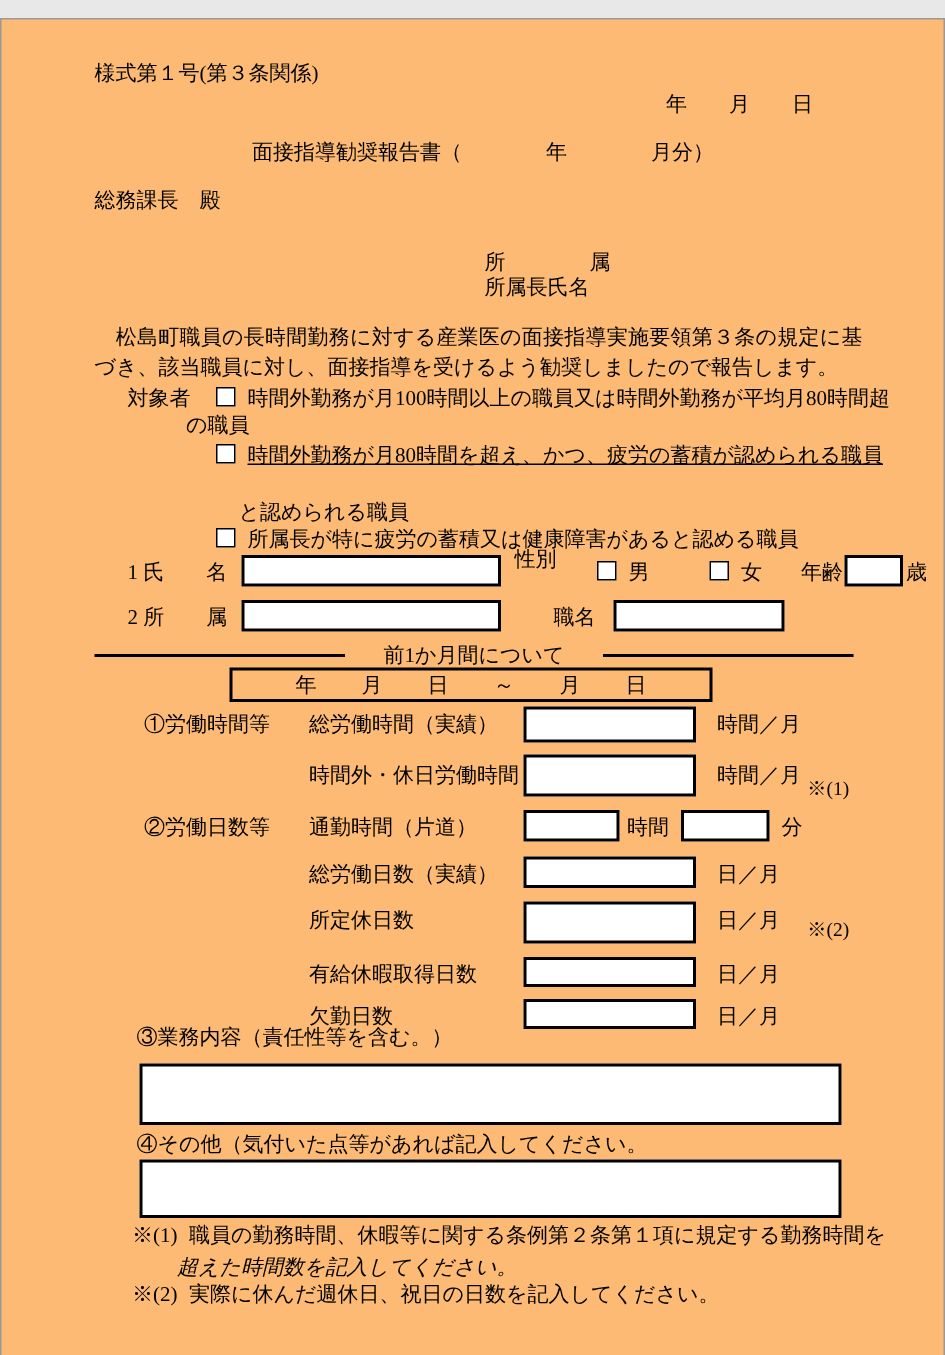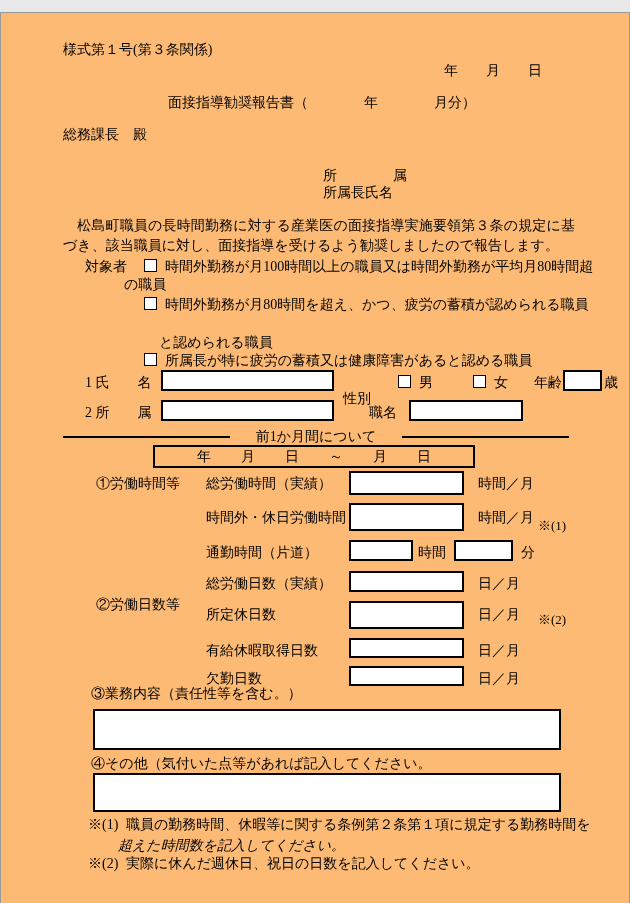--- a/index.html
+++ b/index.html
@@ -26,32 +26,32 @@
   .affil-2       { left:322px; top:171px; }
 
   
   .body-par { position:absolute; left:62px; top:203px; width:512px;
               line-height:20px; text-align:justify; }
 
   
   .subjects-label { left:84px;  top:245px; }
   .cb1  { left:143px; top:245px; }
   .cb1b { left:123px; top:263px; }
-  .cb2  { left:143px; top:283px; }
+  .cb2  { left:143px; top:283px;text-decoration:underline; }
   .cb3  { left:143px; top:303px; }
   .cb3b { left:158px; top:321px; }
   .cb4  { left:143px; top:339px; }
 
   .cbx { display:inline-block; width:11px; height:11px;
          border:1.5px solid #000; background:#fff;
          margin-right:8px; vertical-align:-1px; }
 
   
   .lbl-name     { left:84px;  top:361px; }
-  .lbl-gender   { left:342px; top:377px; }
+  .lbl-gender   { left:342px; top:352px; }
   .cb-male      { left:397px; top:361px; }
   .cb-female    { left:472px; top:361px; }
   .lbl-age      { left:533px; top:361px; }
   .lbl-sai      { left:603px; top:361px; }
   .lbl-dept     { left:84px;  top:391px; }
   .lbl-jobtitle { left:368px; top:391px; }
 
   
   .fill { position:absolute; border:2px solid #000; background:#fff;
           box-sizing:border-box; padding:0 4px; font:inherit; outline:none; }
@@ -81,37 +81,37 @@
   .s1-r2-unit    { left:477px; top:496px; }
   .s1-r2-note    { left:537px; top:505px; font-size:13px; }
   .box-overtime  { left:348px; top:490px; width:115px; height:28px; }
   .s1-r3-label   { left:205px; top:531px; }
   .s1-r3-unit1   { left:417px; top:531px; }
   .s1-r3-unit2   { left:520px; top:531px; }
   .box-commute-h { left:348px; top:527px; width:64px; height:21px; }
   .box-commute-m { left:453px; top:527px; width:59px; height:21px; }
 
   
-  .s2-heading    { left:95px;  top:584px;font-family:Liberation Mono, monospace; }
+  .s2-heading    { left:95px;  top:531px; }
   .s2-r1-label   { left:205px; top:562px; }
   .s2-r1-unit    { left:477px; top:562px; }
   .box-total-days   { left:348px; top:558px; width:115px; height:21px; }
   .s2-r2-label   { left:205px; top:593px; }
   .s2-r2-unit    { left:477px; top:593px; }
   .s2-r2-note    { left:537px; top:599px; font-size:13px; }
   .box-days-off  { left:348px; top:588px; width:115px; height:28px; }
   .s2-r3-label   { left:205px; top:629px; }
   .s2-r3-unit    { left:477px; top:629px; }
   .box-paid-leave { left:348px; top:625px; width:115px; height:20px; }
   .s2-r4-label   { left:205px; top:657px; }
   .s2-r4-unit    { left:477px; top:657px; }
   .box-absence   { left:348px; top:653px; width:115px; height:20px; }
 
   
-  .s3-heading { left:90px; top:672px; }
+  .s3-heading { left:90px; top:672px;font-family:Liberation Mono, monospace; }
   .s4-heading { left:90px; top:743px;font-family:Liberation Mono, monospace; }
   .bigbox { position:absolute; border:2px solid #000; background:#fff;
             box-sizing:border-box; resize:none; font:inherit; outline:none;
             padding:2px 4px; }
   .box-work-desc  { left:92px; top:696px; width:468px; height:41px; }
   .box-other-note { left:92px; top:760px; width:468px; height:39px; }
 
   
   .fn1-marker { left:87px;  top:803px; }
   .fn1-line1  { left:125px; top:803px; }

